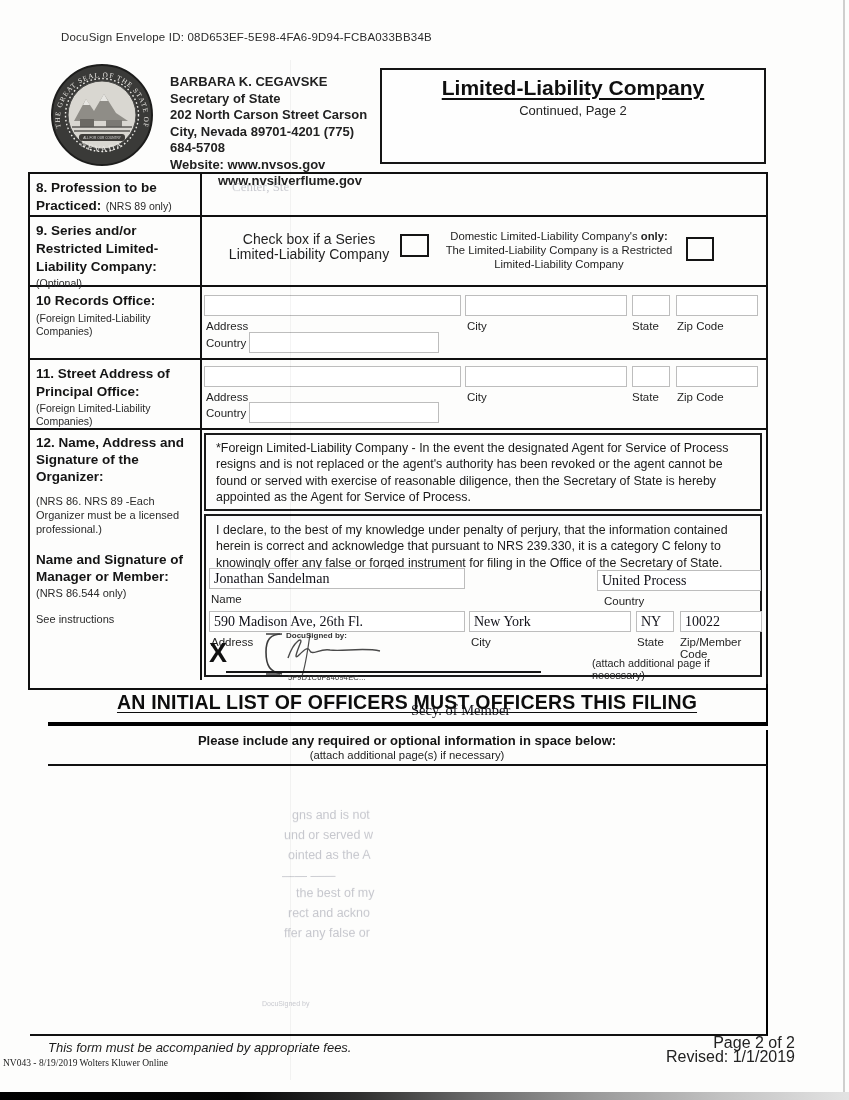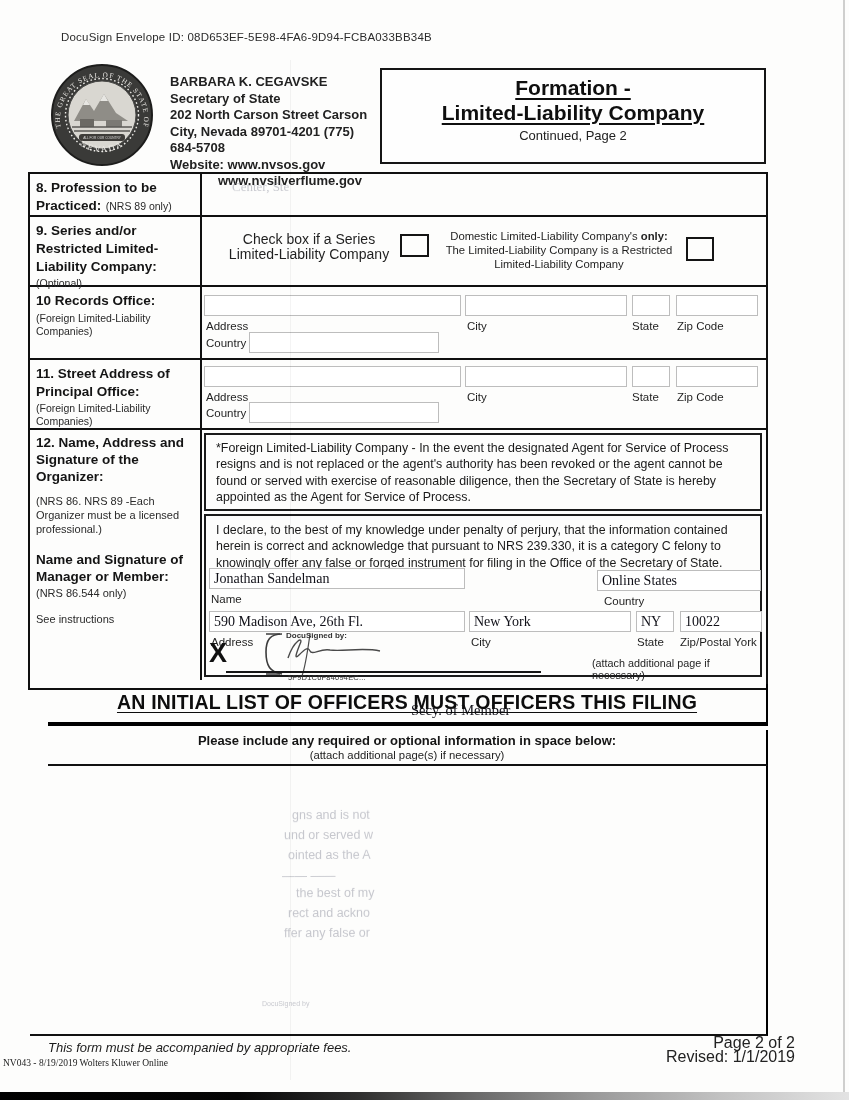--- a/index.html
+++ b/index.html
@@ -116,21 +116,20 @@
     <div>BARBARA K. CEGAVSKE</div>
     <div>Secretary of State</div>
     <div>202 North Carson Street Carson</div>
     <div>City, Nevada 89701-4201 (775)</div>
     <div>684-5708</div>
     <div>Website: www.nvsos.gov</div>
     <div class="indent">www.nvsilverflume.gov</div>
   </div>
 
   <div class="abs title-box">
-    <div class="title-line">Formation -</div>
     <div class="title-line">Limited-Liability Company</div>
     <div class="title-sub">Continued, Page 2</div>
   </div>
 
   <div class="abs ftable">
 
     <div class="row r8">
       <div class="cl">
         <span class="sec-title w150">8. Profession to be Practiced:</span>
         <span class="sec-note">(NRS 89 only)</span>
@@ -205,32 +204,32 @@
       <div class="cr">
 
         <div class="pbox" style="left:2px; top:3px; right:4px; height:78px;">
           <div class="ptext">*Foreign Limited-Liability Company - In the event the designated Agent for Service of Process resigns and is not replaced or the agent's authority has been revoked or the agent cannot be found or served with exercise of reasonable diligence, then the Secretary of State is hereby appointed as the Agent for Service of Process.</div>
         </div>
 
         <div class="pbox" style="left:2px; top:84px; right:4px; bottom:3px;">
           <div class="ptext" style="padding-top:6px;">I declare, to the best of my knowledge under penalty of perjury, that the information contained herein is correct and acknowledge that pursuant to NRS 239.330, it is a category C felony to knowingly offer any false or forged instrument for filing in the Office of the Secretary of State.</div>
 
           <div class="fi" style="left:3px; top:52px; width:256px; height:21px;">Jonathan Sandelman</div>
-          <div class="fi" style="left:391px; top:54px; width:164px; height:21px;">Online States</div>
+          <div class="fi" style="left:391px; top:54px; width:164px; height:21px;">United Process</div>
           <span class="flabel" style="left:5px; top:77px;">Name</span>
           <span class="flabel" style="left:398px; top:79px;">Country</span>
 
           <div class="fi" style="left:3px; top:95px; width:256px; height:21px;">590 Madison Ave, 26th Fl.</div>
           <div class="fi" style="left:263px; top:95px; width:162px; height:21px;">New York</div>
           <div class="fi" style="left:430px; top:95px; width:38px; height:21px;">NY</div>
           <div class="fi" style="left:474px; top:95px; width:82px; height:21px;">10022</div>
           <span class="flabel" style="left:5px; top:120px;">Address</span>
           <span class="flabel" style="left:265px; top:120px;">City</span>
           <span class="flabel" style="left:431px; top:120px;">State</span>
-          <span class="flabel" style="left:474px; top:120px;">Zip/Postal York</span>
+          <span class="flabel" style="left:474px; top:120px;">Zip/Member Code</span>
 
           <span class="xmark" style="left:3px; top:122px;">X</span>
           <svg class="abs" style="left:52px; top:112px;" width="165" height="52" viewBox="0 0 165 52">
             <path d="M 24 6 C 12 6 8 12 8 24 C 8 38 12 44 24 46" fill="none" stroke="#3c3c3c" stroke-width="1.6"></path>
             <path d="M 8 6 H 22 M 8 46 H 22" stroke="#3c3c3c" stroke-width="1.6"></path>
             <path d="M 30 30 C 36 12 46 8 42 16 C 38 26 36 32 41 27 C 46 22 50 18 52 23 C 54 28 62 20 72 22 C 84 24 104 19 122 23" fill="none" stroke="#4a4a4a" stroke-width="1.4"></path>
             <path d="M 52 6 C 50 20 48 36 44 48" fill="none" stroke="#4a4a4a" stroke-width="1.2"></path>
           </svg>
           <span class="ds-label" style="left:80px; top:115px;">DocuSigned by:</span>
           <span class="ds-id" style="left:82px; top:157px;">5F9D1C6F84094EC...</span>

